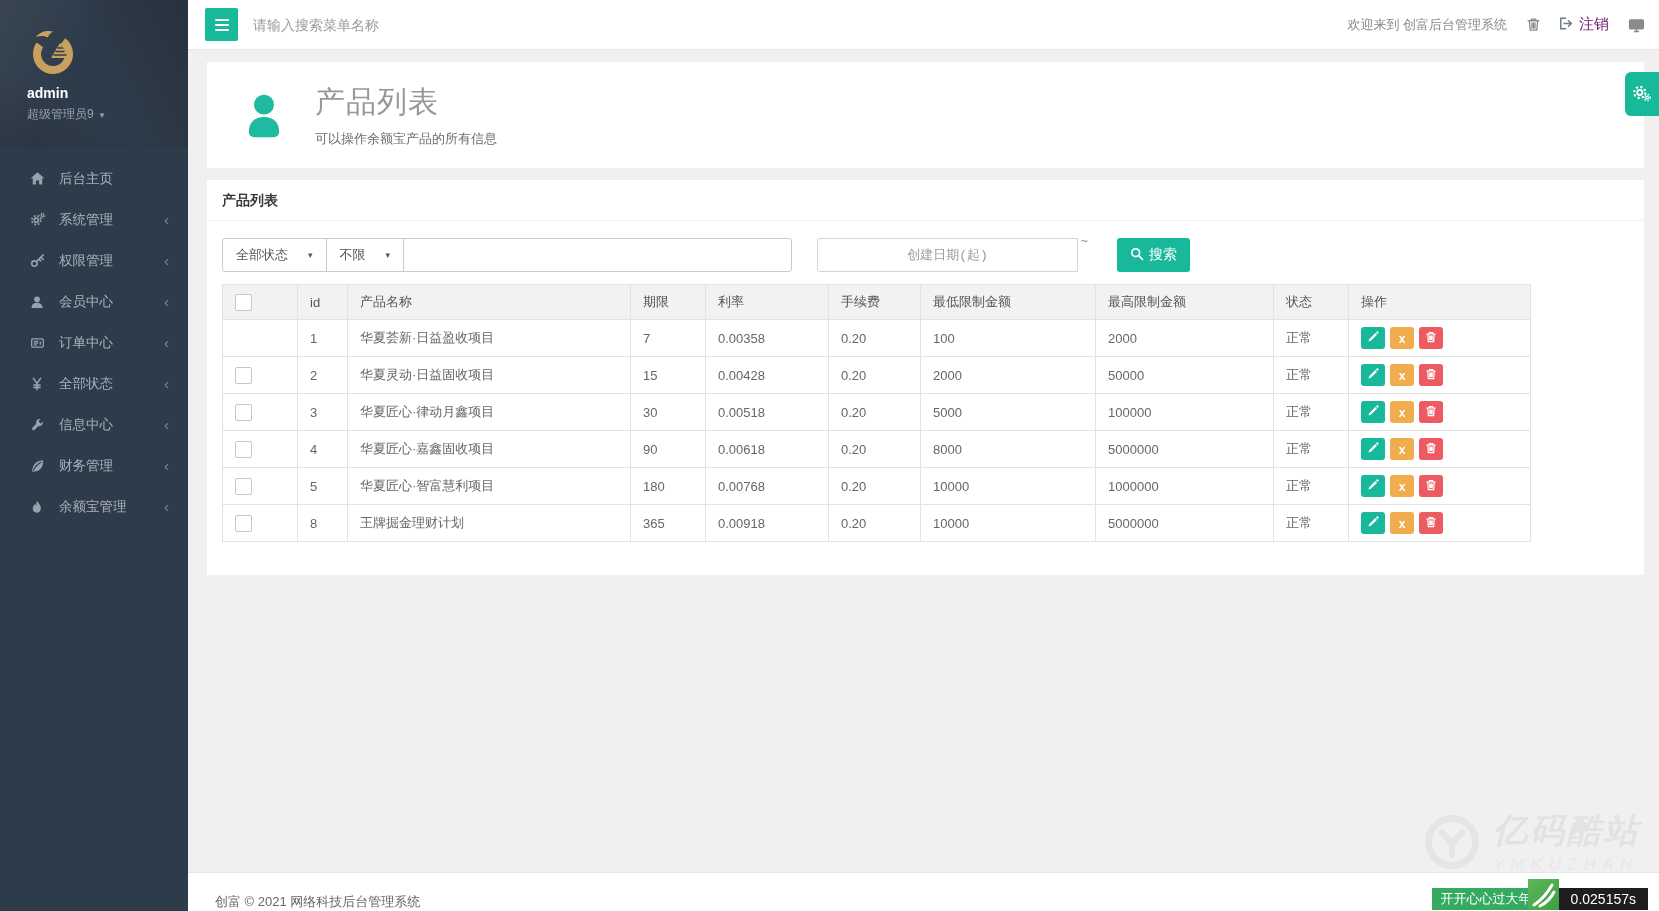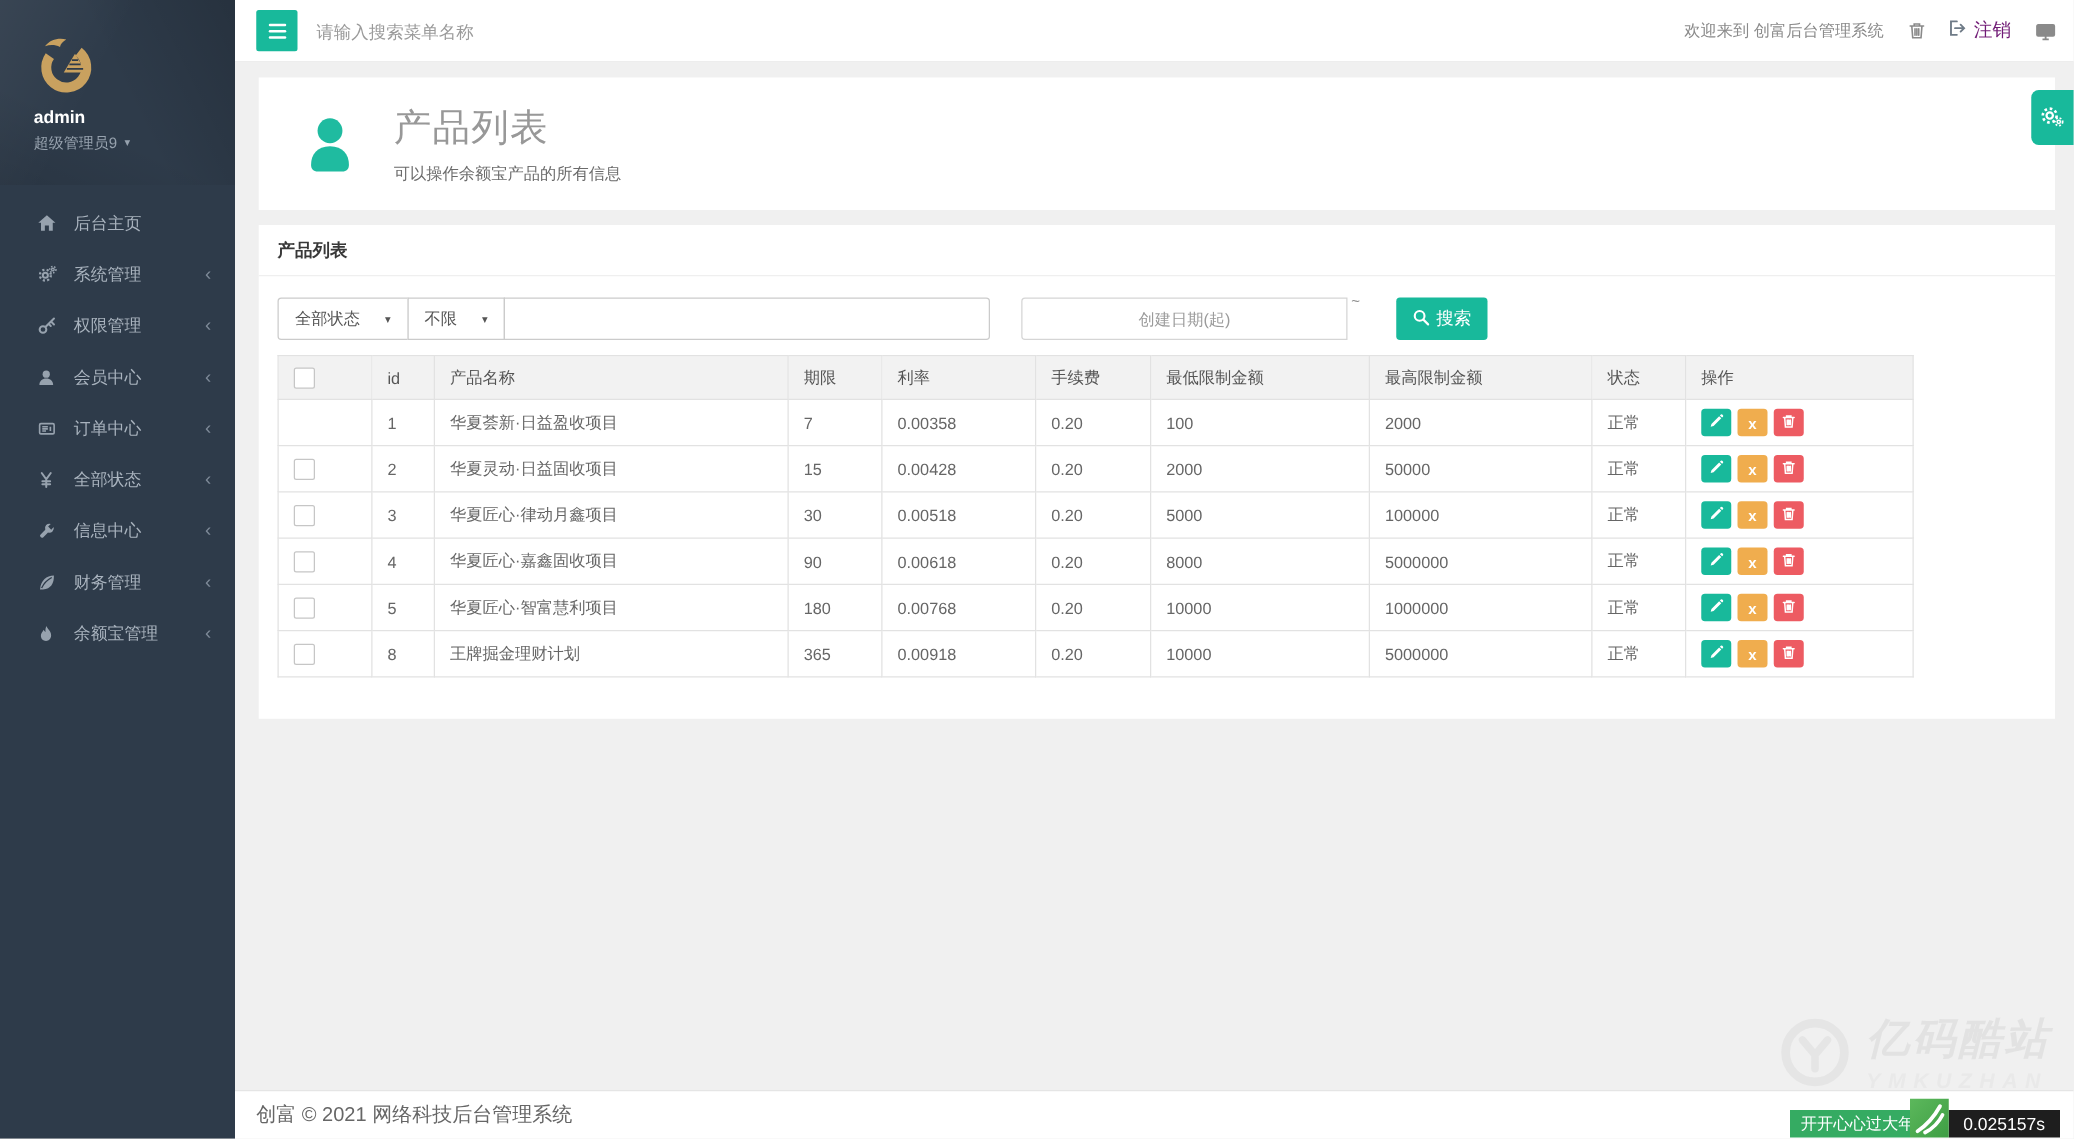--- a/index.html
+++ b/index.html
@@ -69,21 +69,21 @@
     font-family:inherit; }
   .ig-btn:first-child { border-radius:3px 0 0 3px; }
   .ig-btn + .ig-btn { margin-left:-1px; }
   .ig-btn .caret { font-size:9px; color:#555; }
   .ig-input { width:389px; height:34px; border:1px solid #CBCBCB; margin-left:-1px;
     border-radius:0 3px 3px 0; padding:0 10px; font-size:13px; outline:none; font-family:inherit; }
   .date-group { display:flex; align-items:center; margin-left:25px; }
   .date-input { width:261px; height:34px; border:1px solid #D5D5D5; border-radius:3px;
     text-align:center; font-size:13px; color:#444; outline:none; font-family:inherit; }
   .date-input::placeholder { color:#9B9B9B; }
-  .date-input.start { border-radius:3px 0 0 3px; }
+  .date-input.start { border-radius:3px 0 0 3px;font-family:Liberation Mono, monospace; }
   .date-input.end { border-radius:0 3px 3px 0; margin-left:-1px; }
   .tilde { align-self:flex-start; margin:-4px 3px 0 3px; color:#8a8a8a; font-size:12px; z-index:2; }
   .search-btn { margin-left:26px; height:34px; padding:0 13px; background:#18B99B; color:#fff;
     border:none; border-radius:3px; font-size:14px; display:flex; align-items:center; gap:5px;
     cursor:pointer; font-family:inherit; }
 
   .btn-row { margin-top:13px; display:flex; gap:7px; }
   .refresh-btn { width:31px; height:31px; background:#18B99B; border:none; border-radius:3px;
     display:flex; align-items:center; justify-content:center; cursor:pointer; }
   .add-btn { height:31px; padding:0 12px; background:#1B76CC; color:#fff; border:none;
@@ -99,21 +99,21 @@
   .cbx { width:17px; height:17px; border:1px solid #C6C6C6; border-radius:2px; background:#fff;
     display:inline-block; vertical-align:middle; cursor:pointer; }
   .op-btn { width:24px; height:22px; border:none; border-radius:3px; color:#fff; margin-right:5px;
     display:inline-flex; align-items:center; justify-content:center; cursor:pointer; vertical-align:middle; }
   .op-btn.edit { background:#18B99B; }
   .op-btn.close { background:#F0AD4E; }
   .op-btn.del { background:#ED5B62; }
   .x-glyph { font-size:12px; font-weight:bold; line-height:1; transform:translateY(-1px); }
 
   footer.page-footer { height:39px; background:#fff; border-top:1px solid #E5E5E5; flex-shrink:0;
-    display:flex; align-items:center; padding-left:17px; font-size:16px; color:#666; }
+    display:flex; align-items:flex-end; padding-left:27px; font-size:13px; color:#666; }
 
   
   .float-settings { position:absolute; right:0; top:72px; width:34px; height:44px;
     background:#18B99B; border:none; border-radius:6px 0 0 6px; color:#fff;
     display:flex; align-items:center; justify-content:center; cursor:pointer; z-index:20; }
   .badges { position:absolute; right:11px; bottom:1px; display:flex; align-items:flex-end; z-index:30; }
   .promo { background:#35AB62; color:#fff; font-size:13px; height:22px; line-height:22px;
     padding-left:9px; width:96px; overflow:hidden; white-space:nowrap; }
   .promo-img { width:31px; height:31px; background:linear-gradient(135deg,#5CB85C,#3E9E44);
     position:relative; overflow:hidden; flex-shrink:0; }

